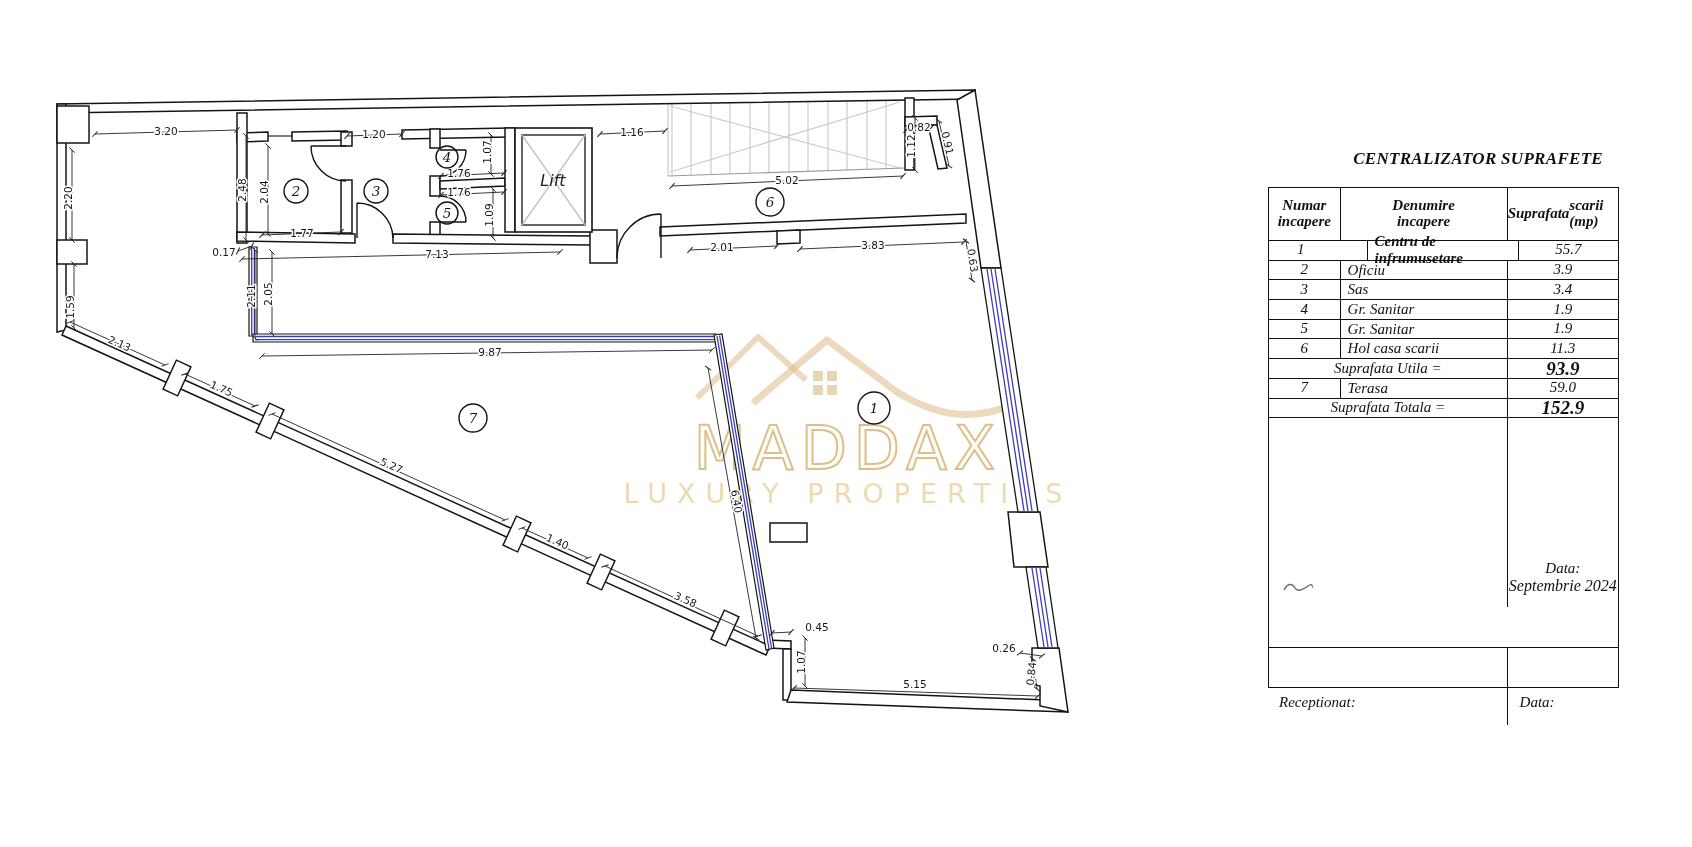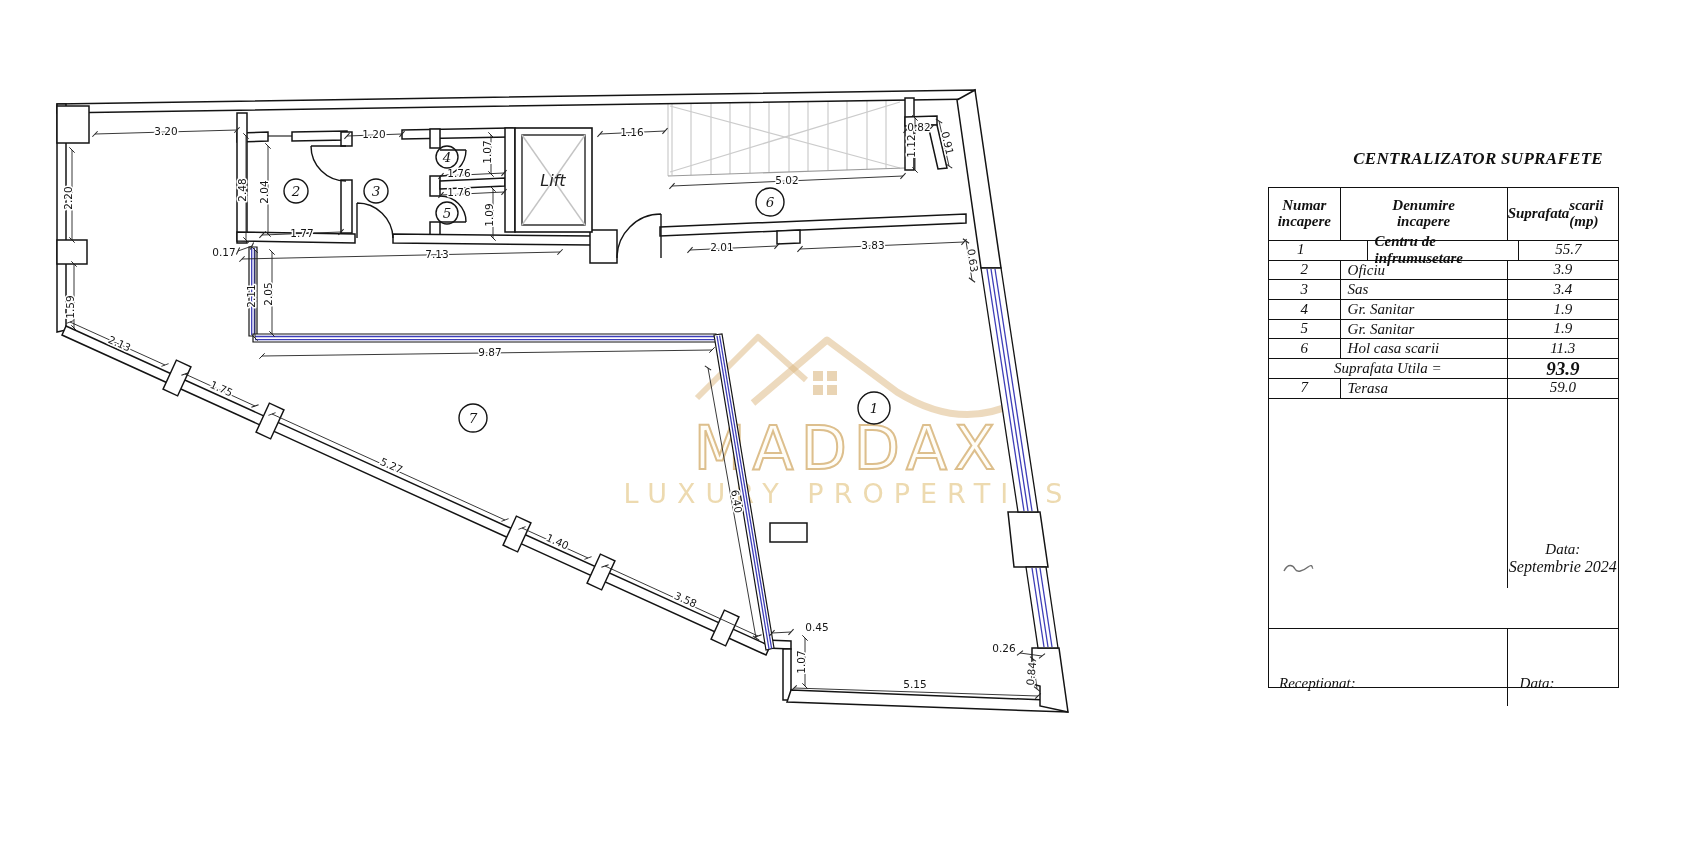--- a/index.html
+++ b/index.html
@@ -321,20 +321,24 @@
       <div class="cm">Suprafata Utila  =</div>
       <div class="c3 bigv">93.9</div>
     </div>
 
     <div class="tr">
       <div class="c1">7</div>
       <div class="c2">Terasa</div>
       <div class="c3">59.0</div>
     </div>
 
+    <div class="tr">
+      <div class="cm">Suprafata Totala  =</div>
+      <div class="c3 bigv">152.9</div>
+    </div>
 
     <div class="tall">
       <div class="tall-l">
         <svg width="34" height="16" style="position:absolute;left:12px;bottom:12px;">
           <path d="M3,11 C7,3 12,5 14,9 S22,11 27,7 S31,9 32,8" fill="none" stroke="#4a4a4a" stroke-width="1.4" opacity="0.8"></path>
         </svg>
       </div>
       <div class="tall-r">
         <span class="date-l">Data:</span>
         <span class="date-v">Septembrie 2024</span>

